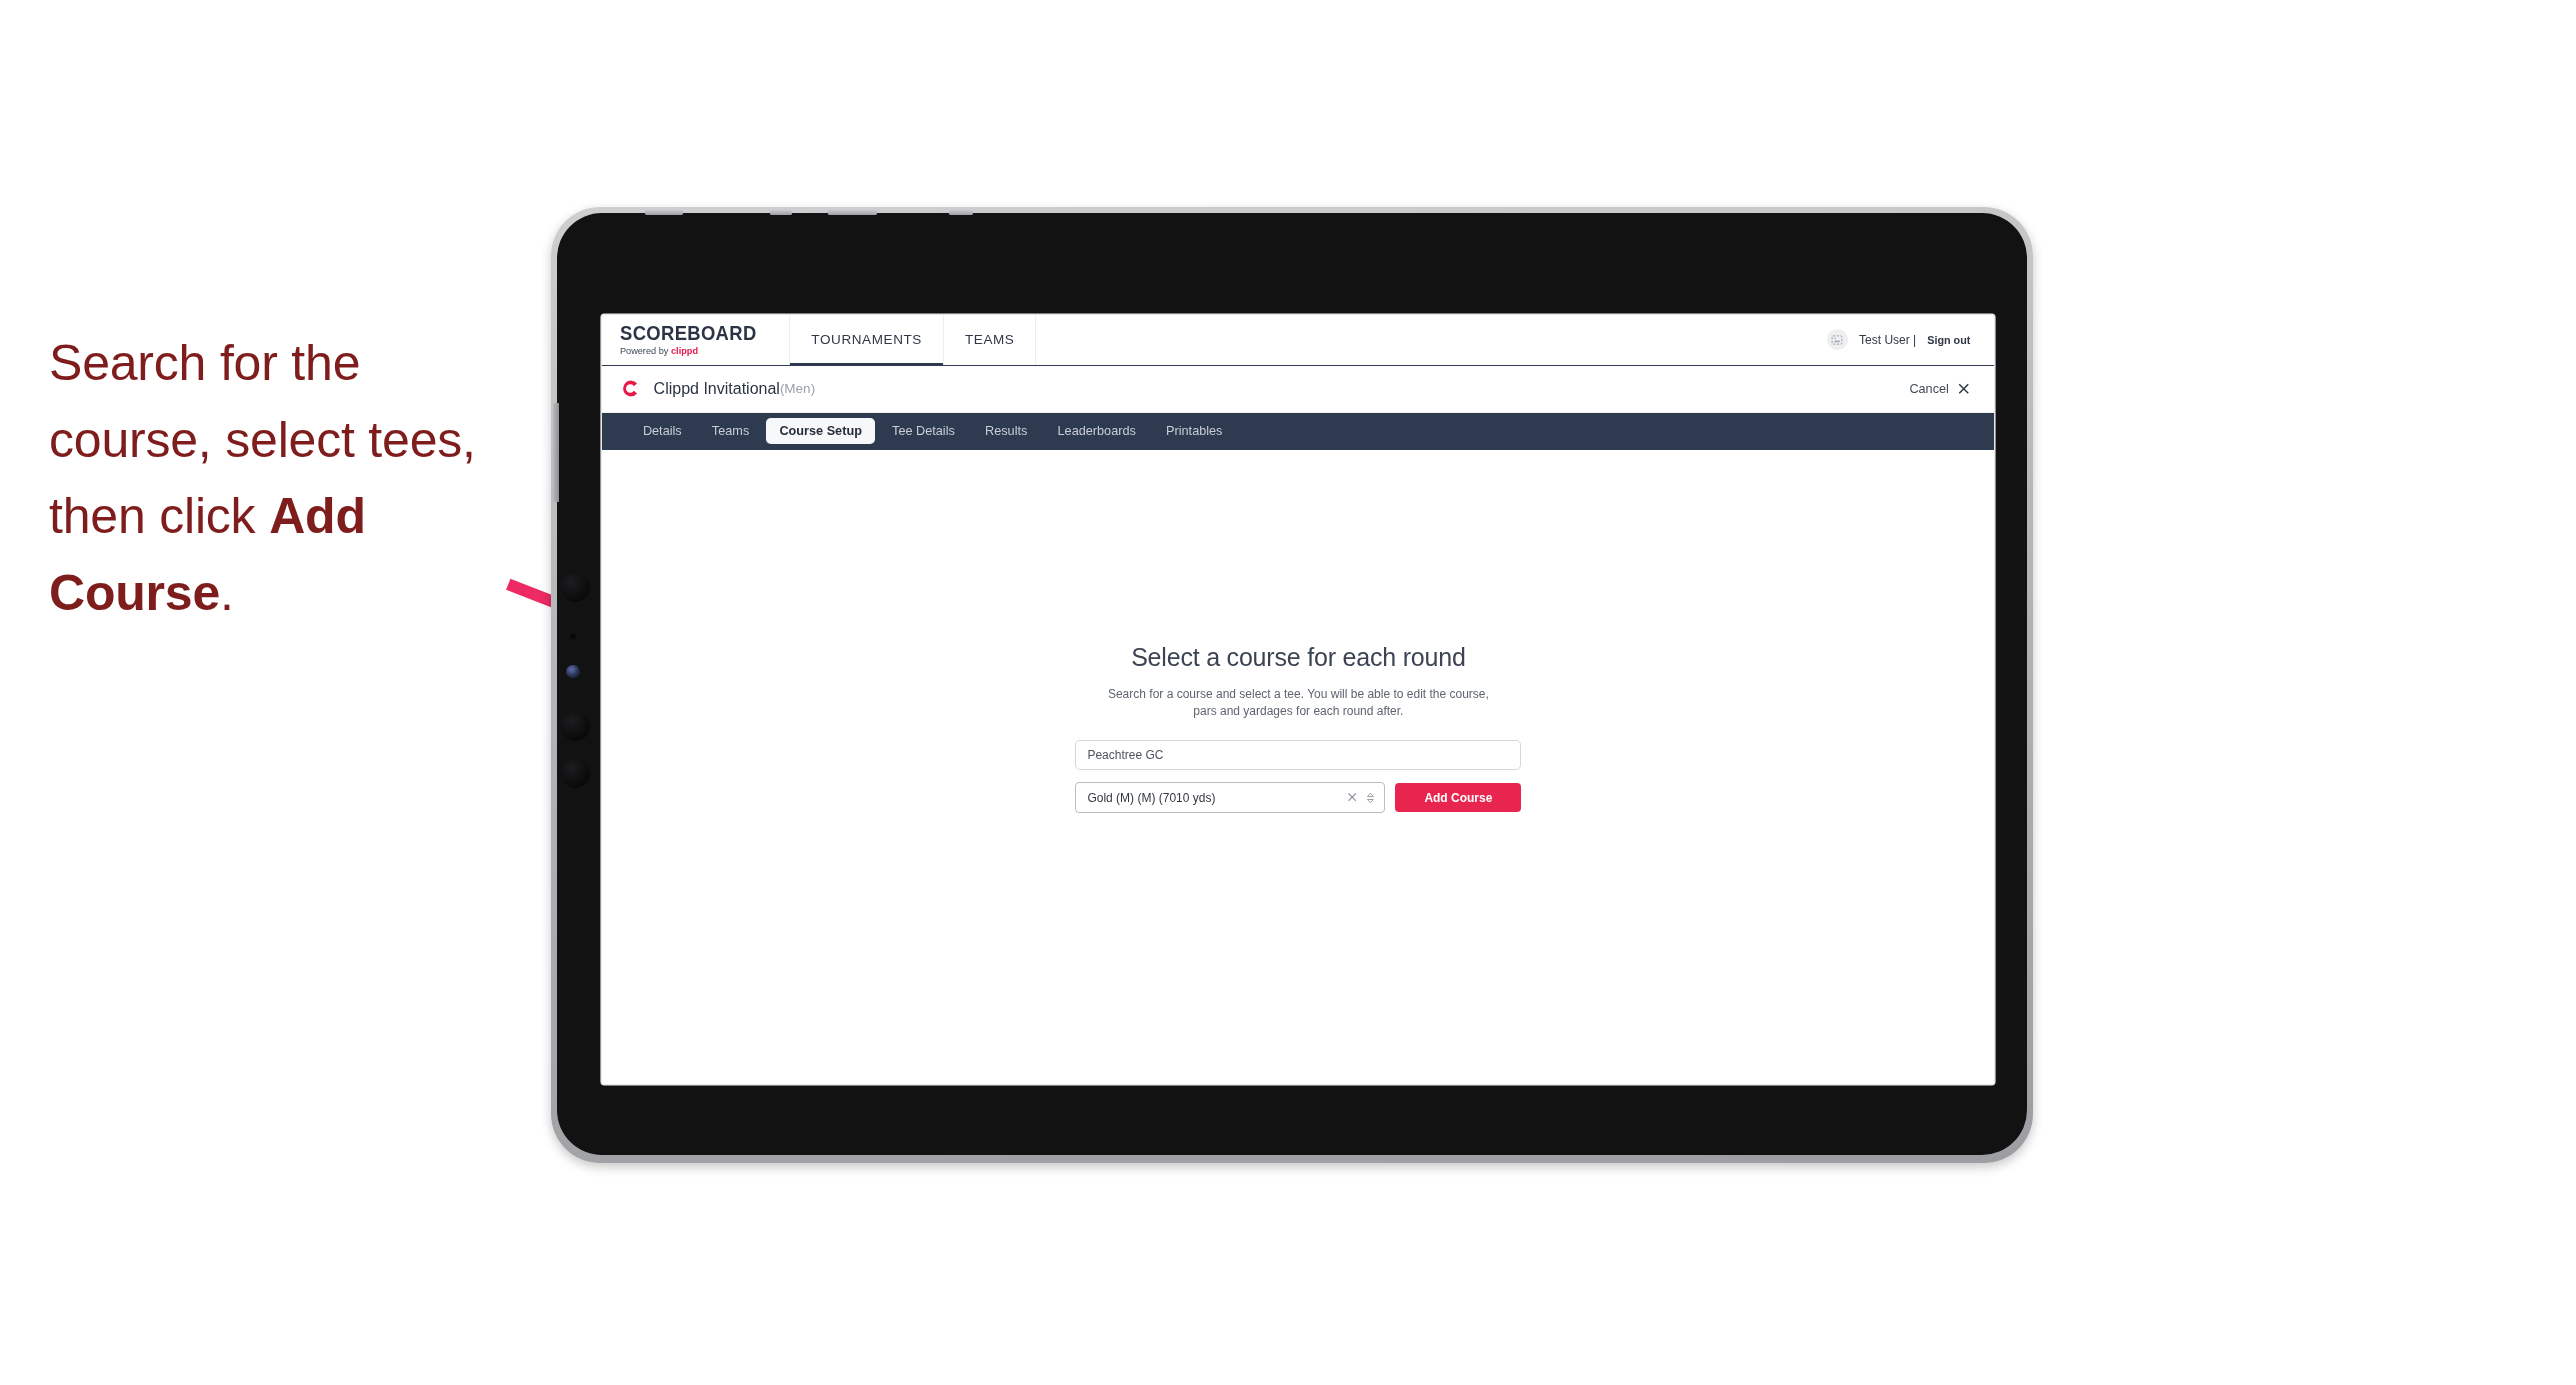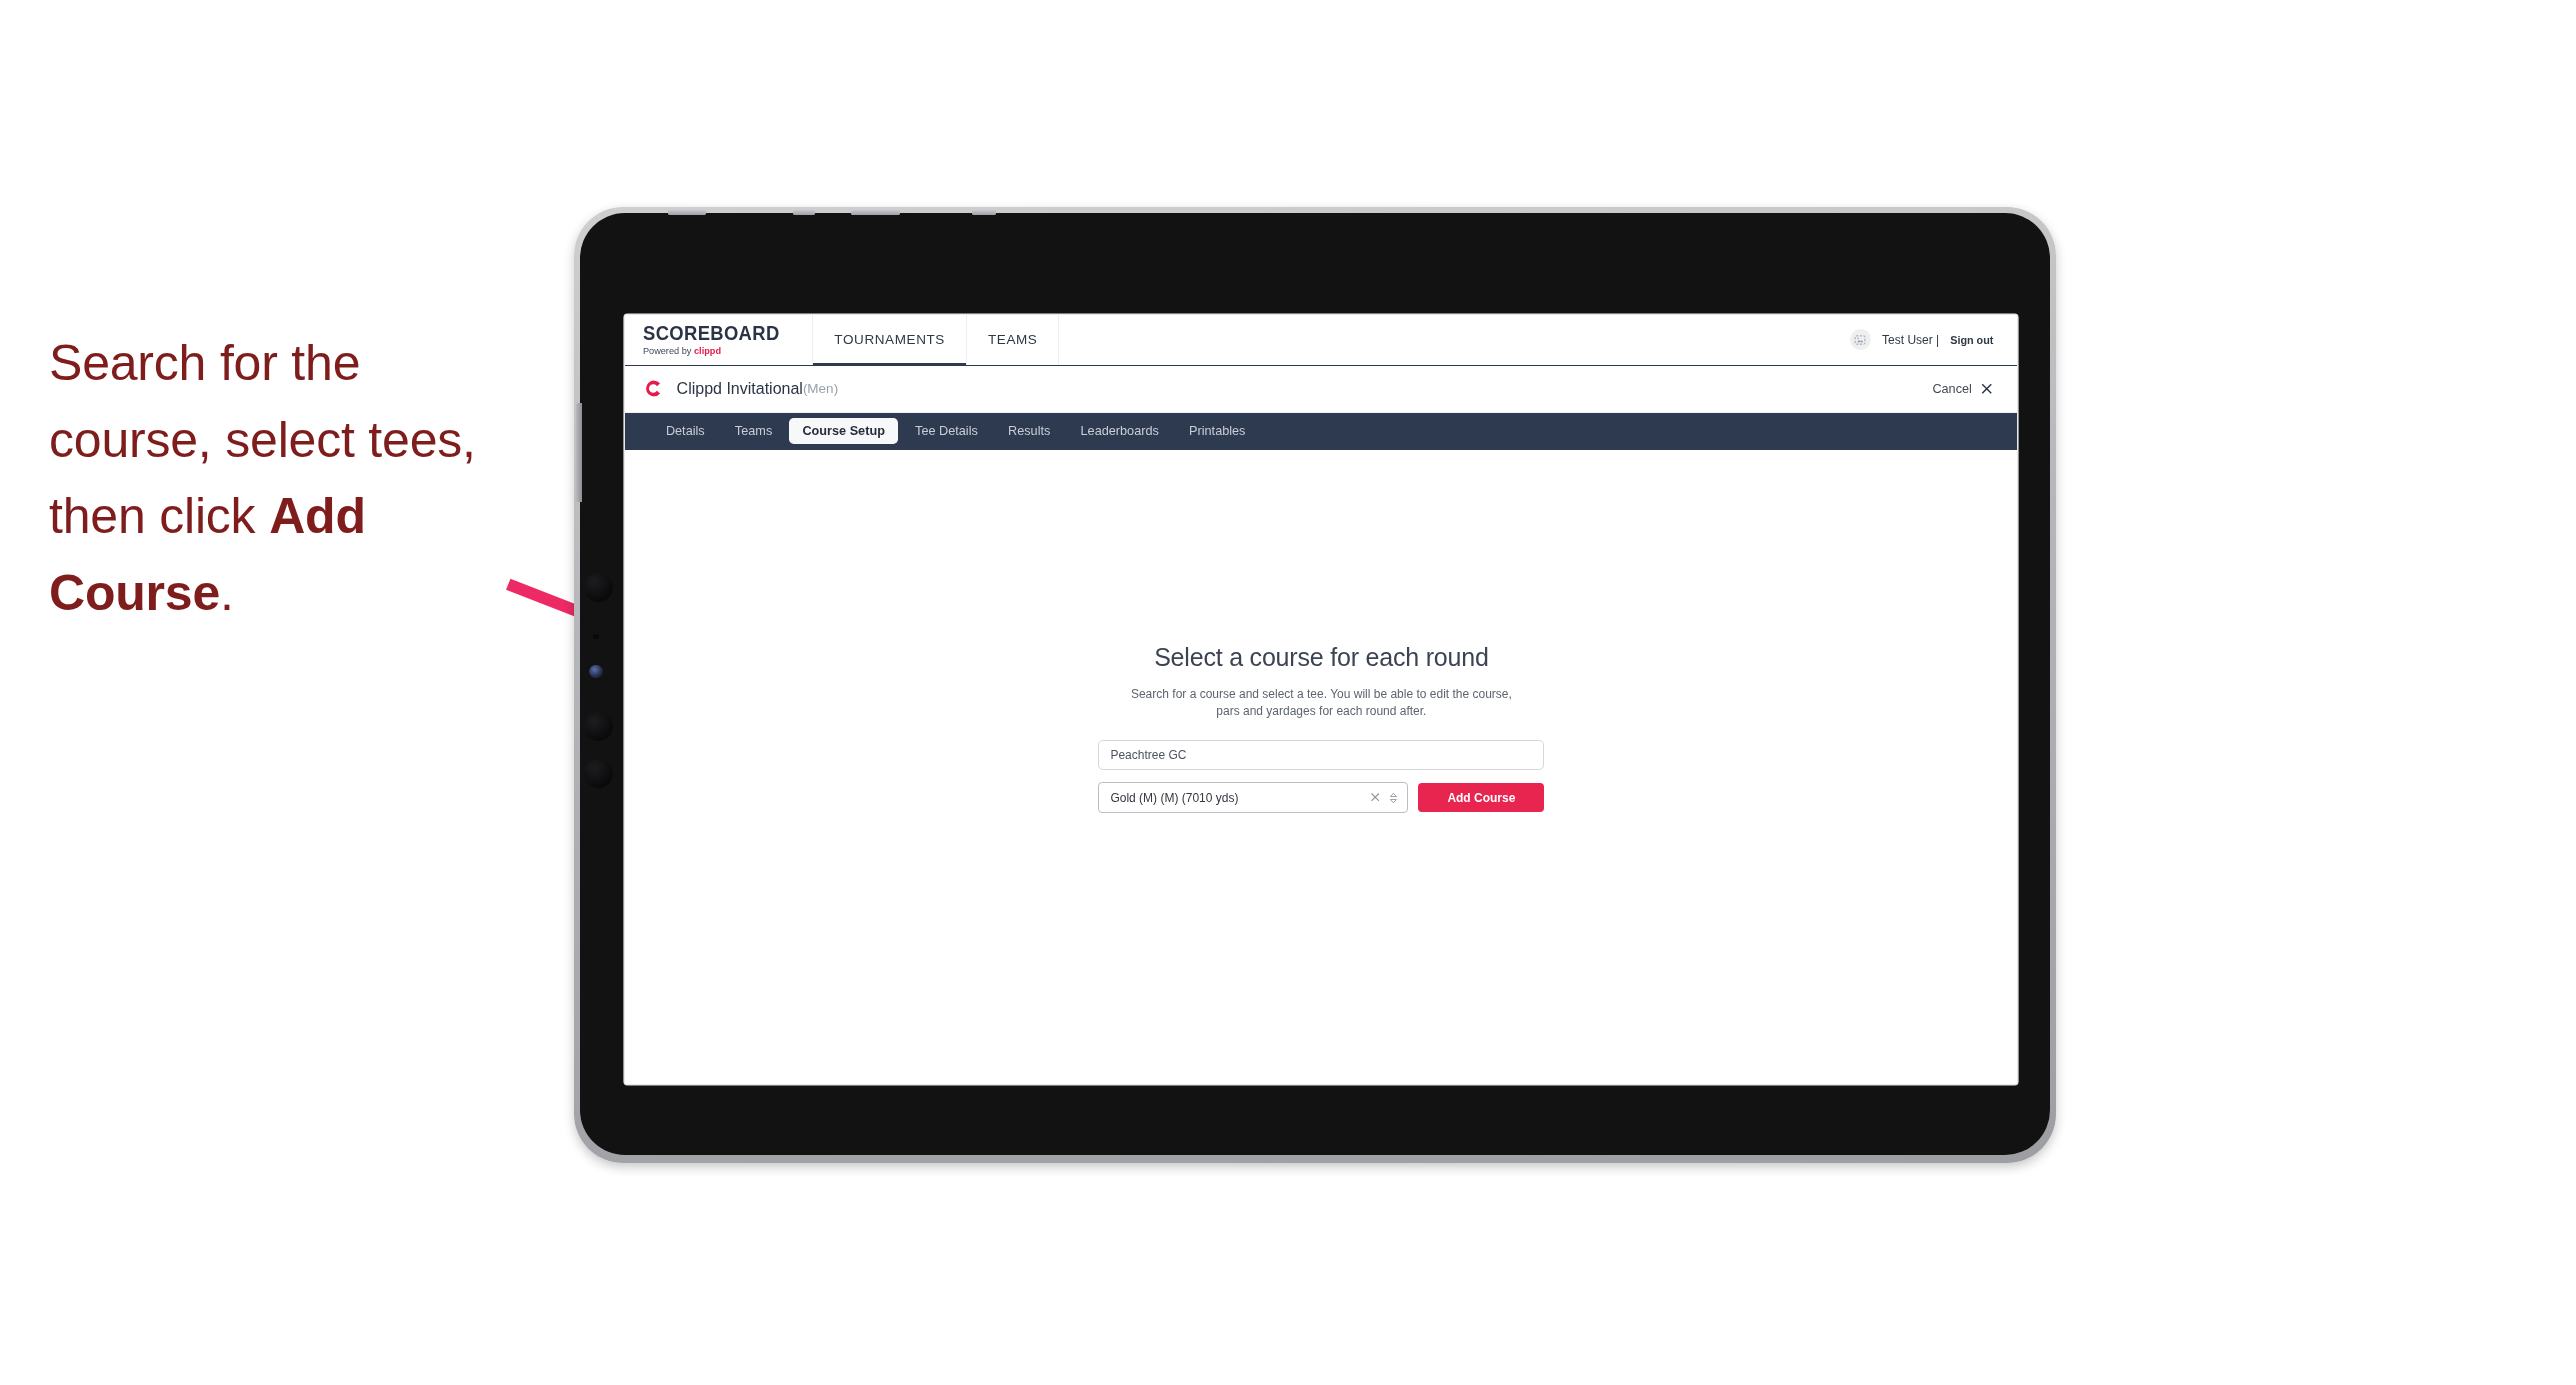--- a/index.html
+++ b/index.html
@@ -42,21 +42,21 @@
     left: 478px;
     top: 550px;
     width: 589px;
     height: 271px;
     pointer-events: none;
   }
 
   
   #tablet {
     position: absolute;
-    left: 574px;
+    left: 551px;
     top: 207px;
     width: 1482px;
     height: 956px;
   }
   #tablet-outer {
     position: absolute;
     inset: 0;
     background: linear-gradient(175deg,#cfcfd1 0%, #b6b7ba 38%, #9d9ea2 100%);
     border-radius: 49px;
     box-shadow: 0 4px 11px rgba(0,0,0,0.22);

